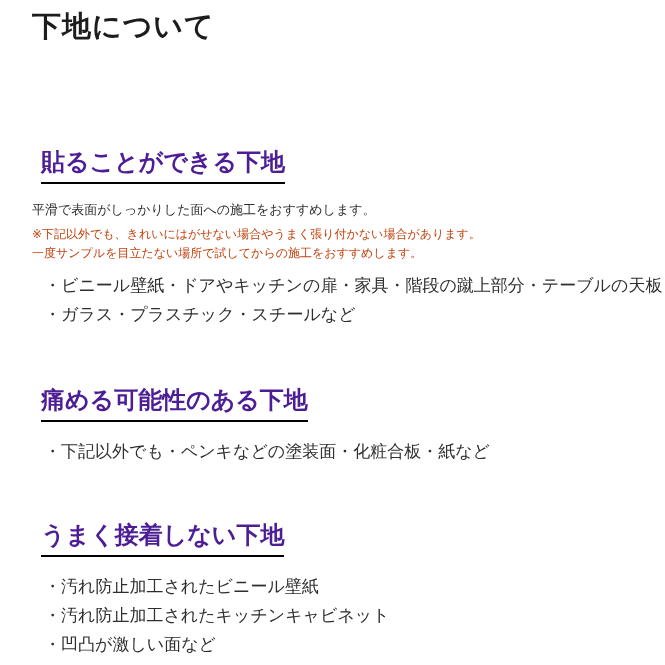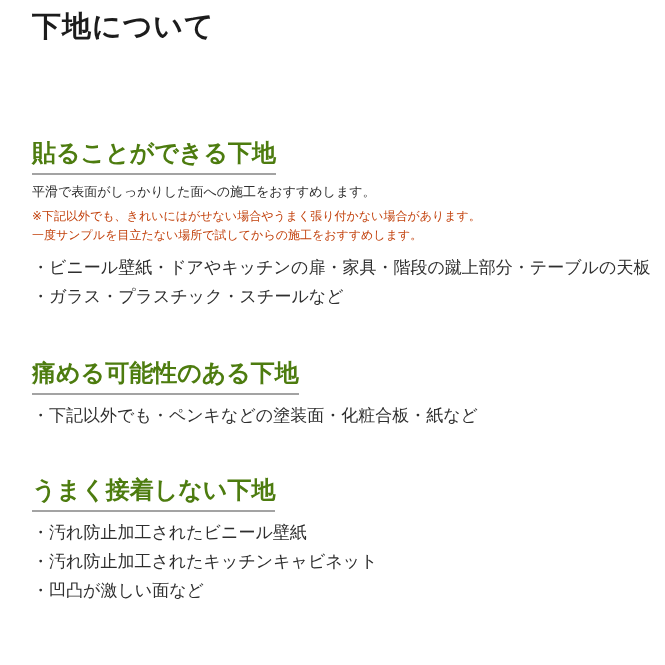--- a/index.html
+++ b/index.html
@@ -29,46 +29,46 @@
     line-height: 34px;
     color: #1c1c1c;
     letter-spacing: 1px;
   }
   .section { margin: 0; }
   .section-1 { margin-top: 97px; }
   .section-2 { margin-top: 49px; }
   .section-3 { margin-top: 47px; }
   .section-heading {
     display: inline-block;
-    margin: 0;
+    margin: 9px;
     font-size: 24px;
     line-height: 26px;
     font-weight: bold;
-    color: #4d7c0f;
+    color: #4c1d95;
     padding-bottom: 7px;
-    border-bottom: 2px solid #a3a3a3;
+    border-bottom: 2px solid #000000;
     white-space: nowrap;
   }
   .section-intro {
     margin: 7px 0 0 0;
     font-size: 13px;
     line-height: 20px;
     color: #2e2e2e;
     white-space: nowrap;
   }
   .section-notes {
     margin: 5px 0 0 0;
     font-size: 12px;
     line-height: 19px;
     color: #c2410c;
   }
   .note-line { white-space: nowrap; }
   .item-list {
     list-style: none;
-    margin: 6px 0 0 0;
+    margin: 6px 0 0 12px;
     padding: 0;
     font-size: 17px;
     line-height: 29px;
     color: #2e2e2e;
   }
   .item-list.first { margin-top: 8px; }
   .list-item { white-space: nowrap; }
 </style>
 </head>
 <body>

